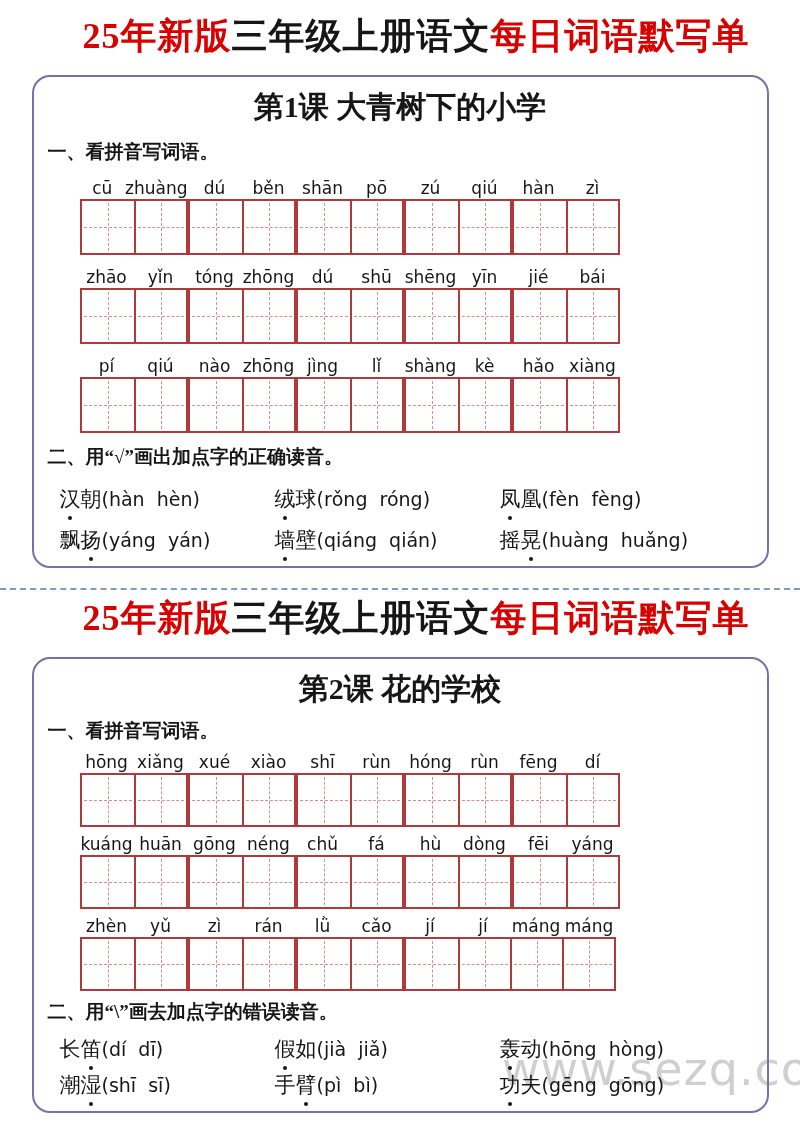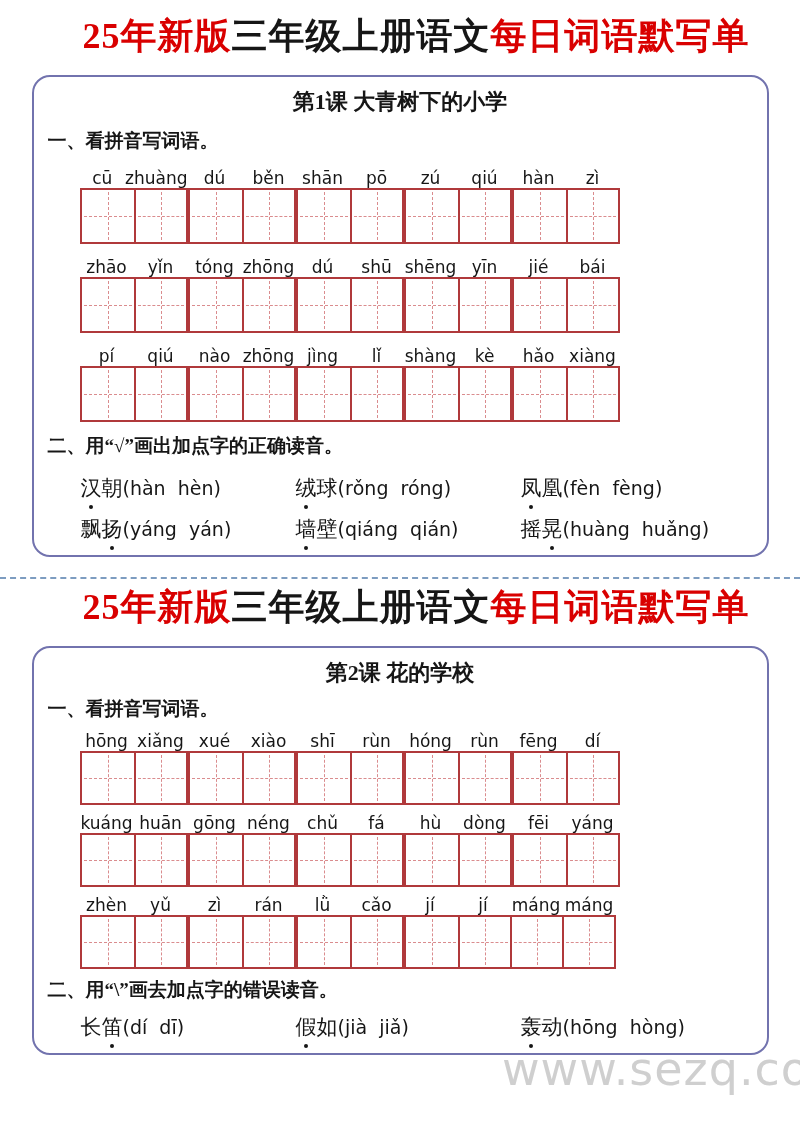--- a/index.html
+++ b/index.html
@@ -20,21 +20,21 @@
   }
   .page-title .tpart{display:inline;}
 
   .section-box{
     width:737px;margin:16px auto 0 auto;
     border:2px solid var(--boxline);border-radius:18px;
     padding:10px 0 12px 0;background:transparent;
   }
   .lesson-title{
     text-align:center;font-family:"Liberation Serif",serif;font-weight:bold;
-    font-size:22px;line-height:1.35;
+    font-size:30px;line-height:1.35;
   }
   .ex-heading{
     font-family:"Liberation Serif",serif;font-weight:700;
     font-size:19px;line-height:1.5;margin:10px 0 2px 14px;
   }
   .compact .ex-heading{margin-top:7px;}
 
   .pgrid-row{
     display:flex;align-items:flex-end;
     padding-left:46px;margin-top:8px;
@@ -49,21 +49,21 @@
   }
   .pair{display:flex;border:2px solid var(--grid);background:#fff0;}
   .cell{position:relative;width:52px;height:52px;}
   .compact .cell{height:50px;}
   .cell + .cell{border-left:2px solid var(--grid);}
   .cell .vd{position:absolute;left:50%;top:2px;bottom:2px;border-left:1px dashed var(--gridd);}
   .cell .hd{position:absolute;top:50%;left:2px;right:2px;border-top:1px dashed var(--gridd);}
 
   .wrow{
     display:grid;grid-template-columns:215px 225px auto;
-    padding-left:47px;margin-top:14px;
+    padding-left:26px;margin-top:14px;
   }
   .compact .wrow{margin-top:9px;}
   .witem{
     font-family:"Liberation Serif",serif;font-size:21px;line-height:1.3;
     white-space:nowrap;
   }
   .word{display:inline-block;}
   .wchar{position:relative;display:inline-block;}
   .wchar.dotted::after{
     content:"";position:absolute;left:50%;bottom:-7px;width:4px;height:4px;
@@ -595,17 +595,22 @@
               </div>
             </div>
           </div>
         </div>
         <div class="ex-heading">二、用“\”画去加点字的错误读音。</div>
         <div class="wrow">
           <div class="witem"><span class="word"><span class="wchar">长</span><span class="wchar dotted">笛</span></span><span class="reading">(dí  dī)</span></div>
           <div class="witem"><span class="word"><span class="wchar dotted">假</span><span class="wchar">如</span></span><span class="reading">(jià  jiǎ)</span></div>
           <div class="witem"><span class="word"><span class="wchar dotted">轰</span><span class="wchar">动</span></span><span class="reading">(hōng  hòng)</span></div>
         </div>
+        <div class="wrow">
+          <div class="witem"><span class="word"><span class="wchar">潮</span><span class="wchar dotted">湿</span></span><span class="reading">(shī  sī)</span></div>
+          <div class="witem"><span class="word"><span class="wchar">手</span><span class="wchar dotted">臂</span></span><span class="reading">(pì  bì)</span></div>
+          <div class="witem"><span class="word"><span class="wchar dotted">功</span><span class="wchar">夫</span></span><span class="reading">(gēng  gōng)</span></div>
+        </div>
       </div>
     </div>
 
 </div>
 <div class="watermark">www.sezq.com</div>
 
 </body></html>

